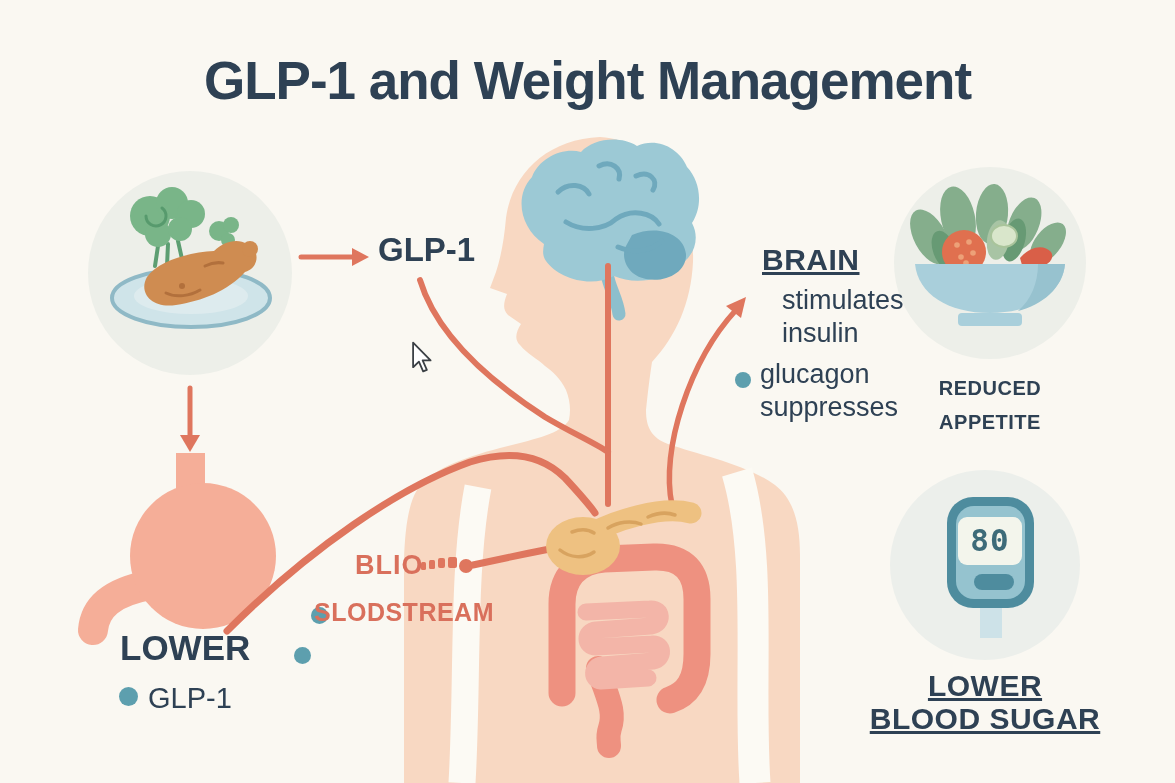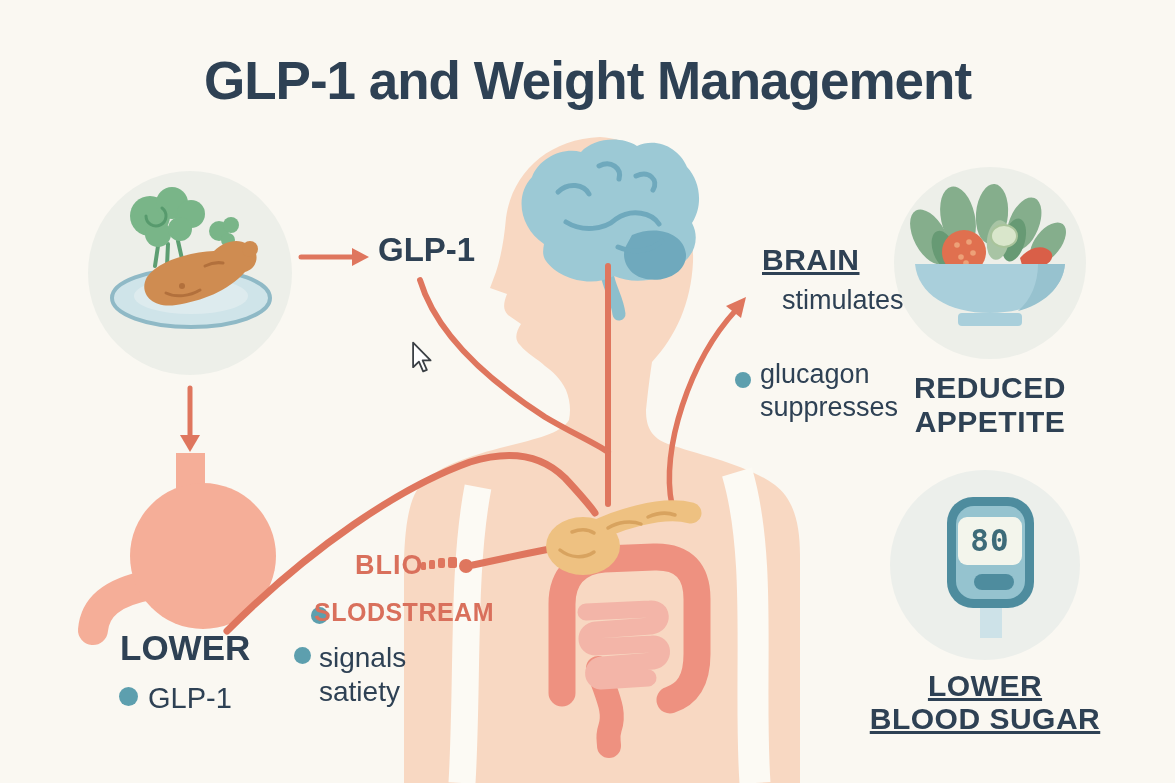--- a/index.html
+++ b/index.html
@@ -15,21 +15,21 @@
   .txt{position:absolute;white-space:nowrap;}
   .title{
     left:0;right:0;top:50px;text-align:center;
     font-size:53px;font-weight:700;letter-spacing:-1px;color:#2e4154;
   }
   .glp1-top{left:378px;top:231px;font-size:33px;font-weight:700;}
   .brain-head{left:762px;top:243px;font-size:30px;font-weight:700;letter-spacing:.5px;text-decoration:underline;}
   .brain-item1{left:760px;top:284px;font-size:27px;line-height:33px;margin-left:22px;}
   .brain-item2{left:760px;top:358px;font-size:27px;line-height:33px;}
   .reduced{left:880px;top:371px;width:220px;text-align:center;
-    font-size:30px;font-weight:700;line-height:34px;letter-spacing:.5px;}
+    font-size:20px;font-weight:700;line-height:34px;letter-spacing:.5px;}
   .lower{left:865px;top:669px;width:240px;text-align:center;
     font-size:30px;font-weight:700;line-height:33px;letter-spacing:.5px;text-decoration:underline;}
   .meal-head{left:120px;top:628px;font-size:35px;font-weight:700;}
   .meal-bullet-label{left:148px;top:682px;font-size:29px;}
   .blio{left:355px;top:550px;font-size:27px;font-weight:700;color:#d9705c;letter-spacing:1px;}
   .slod{left:314px;top:598px;font-size:25px;font-weight:700;color:#d9705c;letter-spacing:.5px;z-index:3;}
   .satiety{left:319px;top:641px;font-size:28px;line-height:34px;}
   .dot{position:absolute;border-radius:50%;background:#5d9fae;}
   .dot.meal{left:119px;top:687px;width:19px;height:19px;}
   .dot.slod-dot{left:311px;top:607px;width:17px;height:17px;z-index:2;}
@@ -192,20 +192,21 @@
     </g>
   </svg>
 
   <div class="txt title">GLP-1 and Weight Management</div>
 
   <div class="txt glp1-top">GLP-1</div>
 
   <div class="txt brain-head">BRAIN</div>
   <div class="txt brain-item1 stack">
     <span>stimulates</span>
+    <span>insulin</span>
   </div>
   <div class="dot glucagon-dot"></div>
   <div class="txt brain-item2 stack">
     <span>glucagon</span>
     <span>suppresses</span>
   </div>
 
   <div class="txt reduced stack">
     <span>REDUCED</span>
     <span>APPETITE</span>
@@ -214,24 +215,20 @@
   <div class="txt lower stack">
     <span>LOWER</span>
     <span>BLOOD SUGAR</span>
   </div>
   <div class="txt meter-reading">80</div>
 
   <div class="txt blio">BLIO</div>
   <div class="dot slod-dot"></div>
   <div class="txt slod">SLODSTREAM</div>
   <div class="dot satiety-dot"></div>
-  <div class="txt satiety stack">
-    <span>signals</span>
-    <span>satiety</span>
-  </div>
 
   <div class="txt meal-head">LOWER</div>
   <div class="dot meal"></div>
   <div class="txt meal-bullet-label">GLP-1</div>
 
   <svg class="cursor" width="22" height="34" viewBox="0 0 13 21">
     <path d="M1,1 L1,16.2 L4.6,12.8 L7.2,18.8 L9.5,17.8 L6.9,12 L11.8,12 Z" fill="#ffffff" stroke="#3a3f44" stroke-width="1.1" stroke-linejoin="round"></path>
   </svg>
 </div>
 

